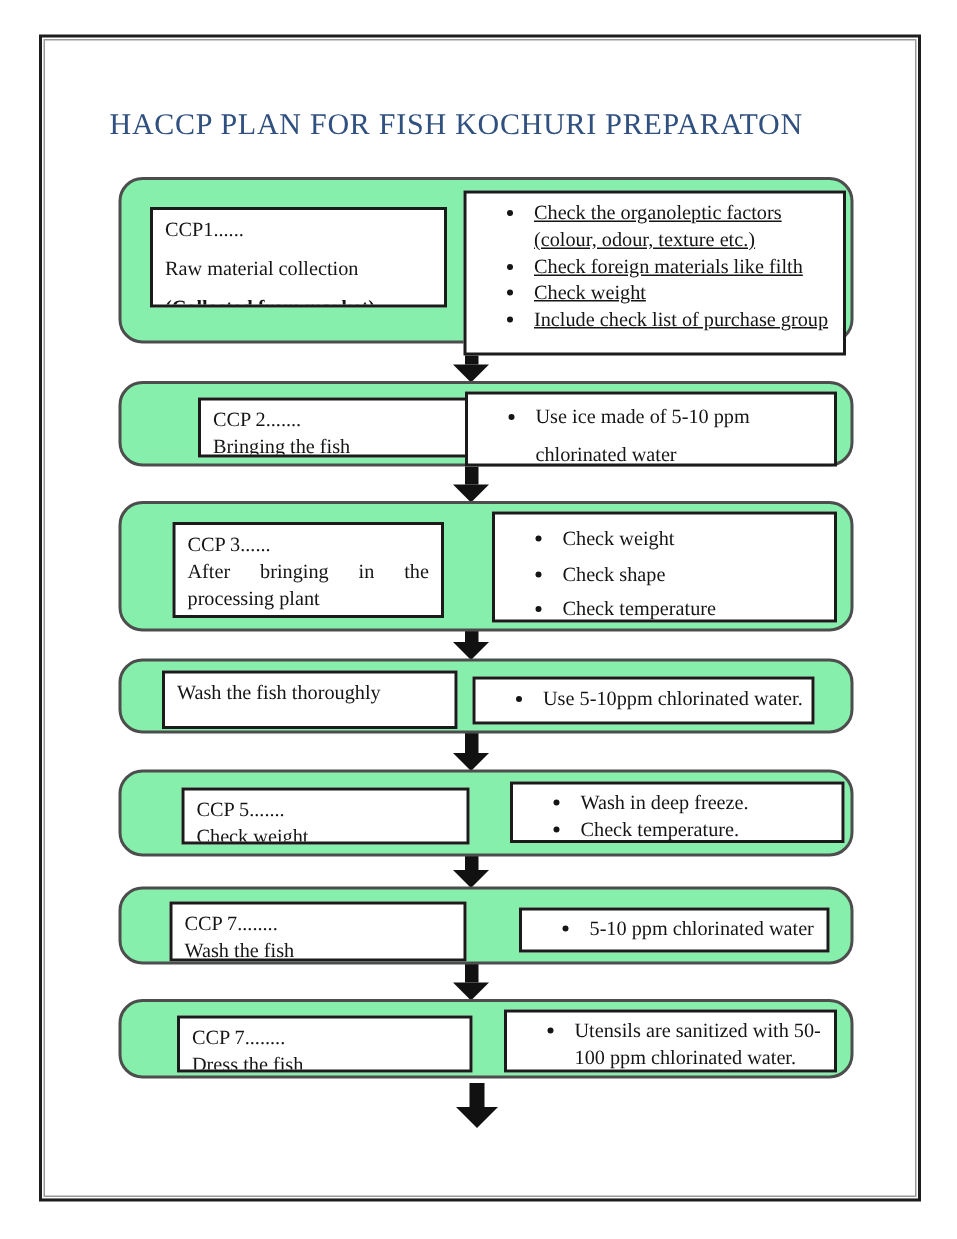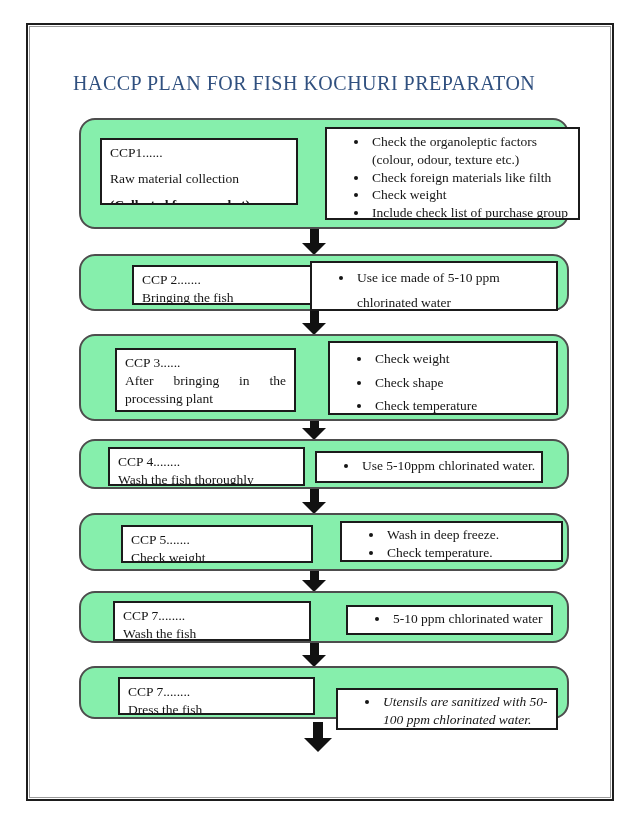--- a/index.html
+++ b/index.html
@@ -70,21 +70,21 @@
   }
   .ccp-box { padding: 4px 8px; line-height: 1.35; }
   .check-box ul {
     margin: 0;
     padding-left: 42px;
     list-style: disc;
   }
   .check-box li { padding-left: 3px; }
 
   .b1 .ccp-box   { left: 19px;  top: 18px; width: 198px; height: 67px; }
-  .b1 .check-box { left: 244px; top: 7px;  width: 255px; height: 93px; padding-top: 4px; }
+  .b1 .check-box { left: 228px; top: 7px;  width: 255px; height: 110px; padding-top: 4px; text-decoration: underline; }
   .b1 .ccp-label, .b1 .ccp-note { margin-top: 8px; }
   .b1 .check-box li { line-height: 1.32; }
 
   .b2 .ccp-box   { left: 22px;  top: 9px;  width: 185px; height: 40px; margin-left: 29px; }
   .b2 .check-box { left: 229px; top: 5px;  width: 248px; height: 50px; padding-top: 3px; }
   .b2 .check-box li { line-height: 1.85; }
 
   .b3 .ccp-box   { left: 34px;  top: 12px; width: 181px; height: 64px; }
   .b3 .ccp-label { text-align: justify; }
   .b3 .check-box { left: 247px; top: 5px;  width: 230px; height: 74px; padding-top: 4px; }
@@ -94,21 +94,21 @@
   .b4 .check-box { left: 234px; top: 10px; width: 228px; height: 32px; padding-top: 5px; }
 
   .b5 .ccp-box   { left: 40px;  top: 10px; width: 192px; height: 38px; }
   .b5 .check-box { left: 259px; top: 6px;  width: 223px; height: 41px; padding-top: 3px; }
   .b5 .check-box li { line-height: 1.35; }
 
   .b6 .ccp-box   { left: 32px;  top: 8px;  width: 198px; height: 40px; }
   .b6 .check-box { left: 265px; top: 12px; width: 207px; height: 30px; padding-top: 4px; }
 
   .b7 .ccp-box   { left: 37px;  top: 9px;  width: 197px; height: 38px; }
-  .b7 .check-box { left: 255px; top: 20px;  width: 222px; height: 42px; padding-top: 3px; font-style: italic; }
+  .b7 .check-box { left: 255px; top: 5px;  width: 222px; height: 42px; padding-top: 3px; }
   .b7 .check-box li { line-height: 1.35; }
 
   .ccp-note { font-weight: bold; }
 
   
   .arrow {
     position: absolute;
     left: 274px;
     width: 24px;
     display: flex;
@@ -197,21 +197,20 @@
       </div>
     </div>
 
     <div class="arrow a3">
         <div class="stem"></div>
         <div class="head"></div>
       </div>
 
     <div class="step b4">
       <div class="ccp-box">
-        <div class="ccp-id">CCP 4........</div>
         <div class="ccp-label">Wash the fish thoroughly</div>
       </div>
       <div class="check-box">
         <ul>
           <li>Use 5-10ppm chlorinated water.</li>
         </ul>
       </div>
     </div>
 
     <div class="arrow a4">

